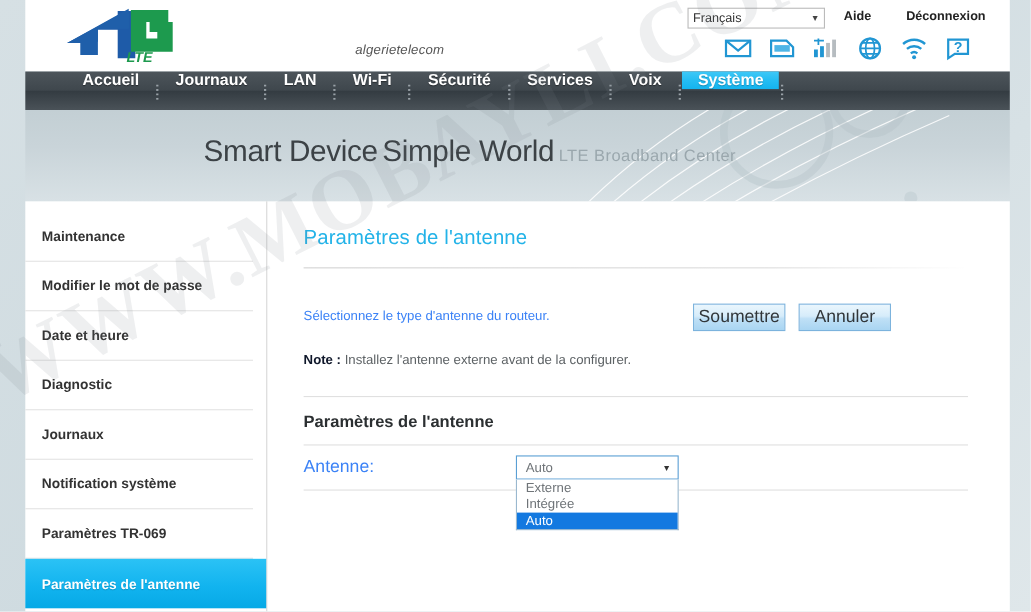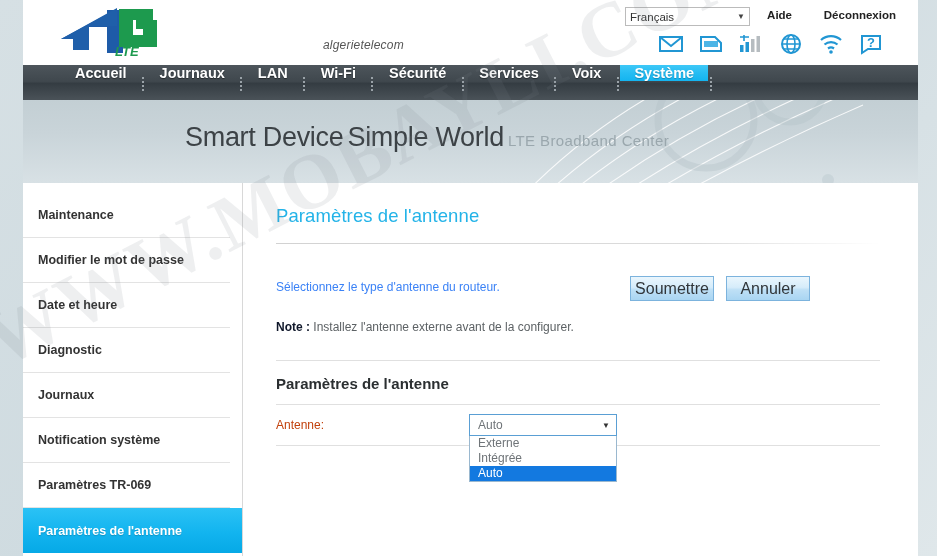--- a/index.html
+++ b/index.html
@@ -152,21 +152,21 @@
   }
   #note b { color: #0f172a; }
   #section-title {
     margin-top: 34px; font-size: 15px; color: #2b2f31; font-weight: bold;
   }
   .row-rule { height: 1px; background: #e0e0e0; margin-top: 12px; }
   #form-row {
     position: relative; height: 40px;
     display: flex; align-items: center;
   }
-  #antenne-label { font-size: 12px; color: #c2410c; width: 193px; }
+  #antenne-label { font-size: 16px; color: #3b82f6; width: 193px; }
 
   
   #select-wrap { position: relative; width: 148px; }
   #select-box {
     height: 22px; border: 1px solid #5a9fd4;
     background: #fff; display: flex; align-items: center;
     justify-content: space-between; padding: 0 6px 0 8px;
     font-size: 12px; color: #6f7478; cursor: pointer;
   }
   #select-box .caret { font-size: 8px; color: #333; }

